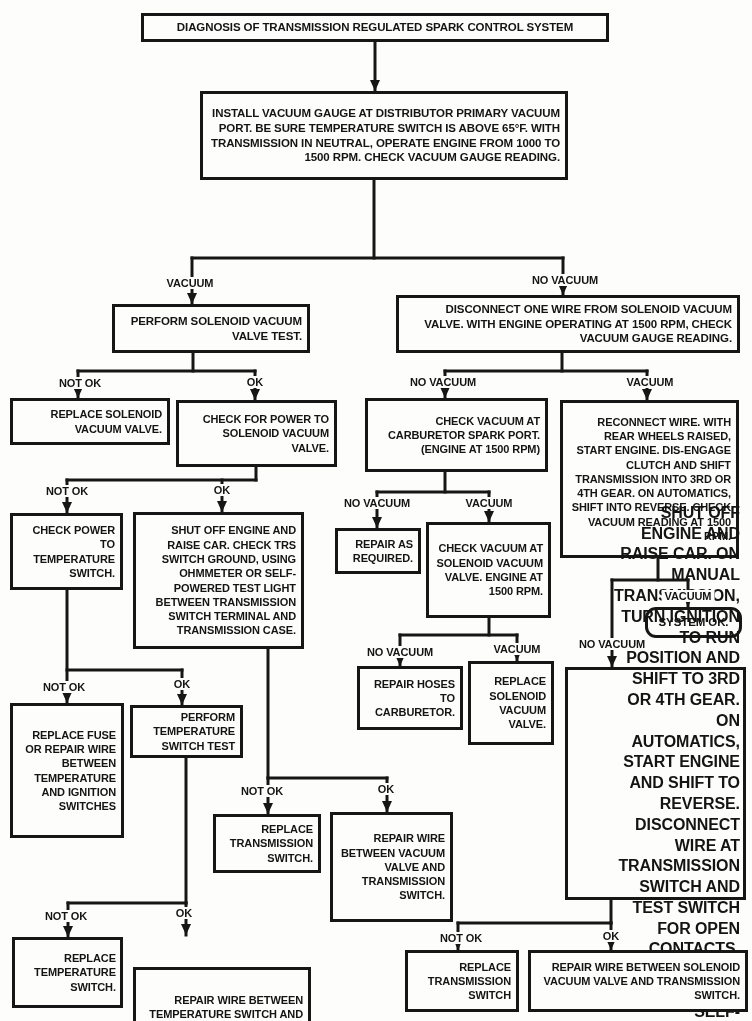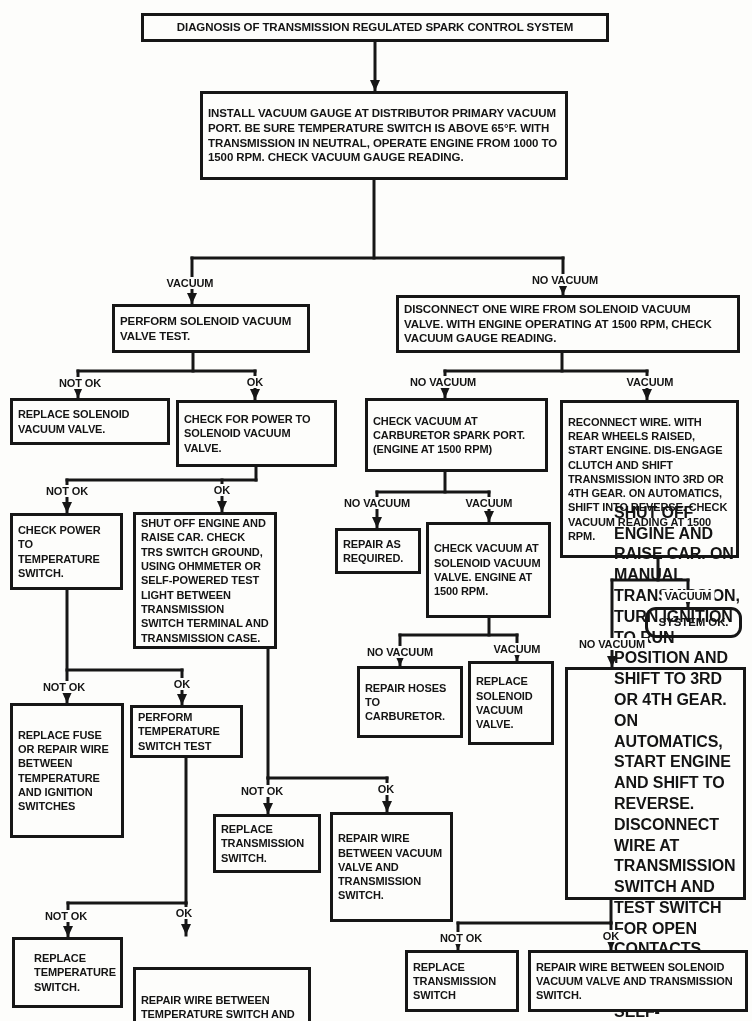--- a/index.html
+++ b/index.html
@@ -3,21 +3,21 @@
 <meta charset="utf-8">
 <style>
   html,body{margin:0;padding:0;background:#f4f4f2;}
   .stage{
     position:relative;width:752px;height:1021px;background:#fdfdfb;
     font-family:"Liberation Sans", sans-serif;overflow:hidden;
   }
   .stage svg{position:absolute;left:0;top:0;}
   .node{
     position:absolute;box-sizing:border-box;border:3px solid #161616;background:#fdfdfb;
-    display:flex;align-items:center;justify-content:center;text-align:left;
+    display:flex;align-items:center;justify-content:center;text-align:right;
     font-weight:bold;color:#141414;line-height:1.3;letter-spacing:-0.1px;
     padding:2px 5px;
   }
   .edge-label{
     position:absolute;transform:translate(-50%,-50%);background:#fdfdfb;
     font-weight:bold;color:#141414;font-size:11px;letter-spacing:-0.1px;
     padding:0 3px;white-space:nowrap;
   }
 </style>
 </head>
@@ -95,27 +95,27 @@
     </svg>
     <div class="node" style="left: 141px; top: 13px; width: 468px; height: 29px; font-size: 11.5px;">DIAGNOSIS OF TRANSMISSION REGULATED SPARK CONTROL SYSTEM</div>
     <div class="node" style="left: 200px; top: 91px; width: 368px; height: 89px; font-size: 11.5px;">INSTALL VACUUM GAUGE AT DISTRIBUTOR PRIMARY VACUUM PORT. BE SURE TEMPERATURE SWITCH IS ABOVE 65°F. WITH TRANSMISSION IN NEUTRAL, OPERATE ENGINE FROM 1000 TO 1500 RPM. CHECK VACUUM GAUGE READING.</div>
     <div class="node" style="left: 112px; top: 304px; width: 198px; height: 49px; font-size: 11.5px;">PERFORM SOLENOID VACUUM VALVE TEST.</div>
     <div class="node" style="left: 396px; top: 295px; width: 344px; height: 58px; font-size: 11.5px;">DISCONNECT ONE WIRE FROM SOLENOID VACUUM VALVE. WITH ENGINE OPERATING AT 1500 RPM, CHECK VACUUM GAUGE READING.</div>
     <div class="node" style="left: 10px; top: 398px; width: 160px; height: 47px; font-size: 11px;">REPLACE SOLENOID VACUUM VALVE.</div>
     <div class="node" style="left: 176px; top: 400px; width: 161px; height: 67px; font-size: 11px;">CHECK FOR POWER TO SOLENOID VACUUM VALVE.</div>
     <div class="node" style="left: 365px; top: 398px; width: 183px; height: 74px; font-size: 11px;">CHECK VACUUM AT CARBURETOR SPARK PORT. (ENGINE AT 1500 RPM)</div>
     <div class="node" style="left: 560px; top: 400px; width: 179px; height: 158px; font-size: 11px;">RECONNECT WIRE. WITH REAR WHEELS RAISED, START ENGINE. DIS-ENGAGE CLUTCH AND SHIFT TRANSMISSION INTO 3RD OR 4TH GEAR. ON AUTOMATICS, SHIFT INTO REVERSE. CHECK VACUUM READING AT 1500 RPM.</div>
     <div class="node" style="left: 10px; top: 513px; width: 113px; height: 77px; font-size: 11px;">CHECK POWER TO TEMPERATURE SWITCH.</div>
-    <div class="node" style="left: 133px; top: 512px; width: 144px; height: 137px; font-size: 11px;">SHUT OFF ENGINE AND RAISE CAR. CHECK TRS SWITCH GROUND, USING OHMMETER OR SELF-POWERED TEST LIGHT BETWEEN TRANSMISSION SWITCH TERMINAL AND TRANSMISSION CASE.</div>
+    <div class="node" style="left: 133px; top: 512px; width: 171px; height: 137px; font-size: 11px;">SHUT OFF ENGINE AND RAISE CAR. CHECK TRS SWITCH GROUND, USING OHMMETER OR SELF-POWERED TEST LIGHT BETWEEN TRANSMISSION SWITCH TERMINAL AND TRANSMISSION CASE.</div>
     <div class="node" style="left: 335px; top: 528px; width: 86px; height: 46px; font-size: 11px;">REPAIR AS REQUIRED.</div>
     <div class="node" style="left: 426px; top: 522px; width: 125px; height: 96px; font-size: 11px;">CHECK VACUUM AT SOLENOID VACUUM VALVE. ENGINE AT 1500 RPM.</div>
     <div class="node" style="left: 645px; top: 607px; width: 97px; height: 31px; font-size: 11.5px; border-radius: 11px;">SYSTEM OK.</div>
     <div class="node" style="left: 10px; top: 703px; width: 114px; height: 135px; font-size: 11px;">REPLACE FUSE OR REPAIR WIRE BETWEEN TEMPERATURE AND IGNITION SWITCHES</div>
     <div class="node" style="left: 130px; top: 705px; width: 113px; height: 53px; font-size: 11px;">PERFORM TEMPERATURE SWITCH TEST</div>
-    <div class="node" style="left: 357px; top: 666px; width: 106px; height: 72px; font-size: 11px;">REPAIR HOSES TO CARBURETOR.</div>
+    <div class="node" style="left: 357px; top: 666px; width: 106px; height: 64px; font-size: 11px;">REPAIR HOSES TO CARBURETOR.</div>
     <div class="node" style="left: 468px; top: 661px; width: 86px; height: 84px; font-size: 11px;">REPLACE SOLENOID VACUUM VALVE.</div>
     <div class="node" style="left: 565px; top: 667px; width: 181px; height: 233px; font-size: 16px; padding-left: 48px;">SHUT OFF ENGINE AND RAISE CAR. ON MANUAL TRANSMISSION, TURN IGNITION TO RUN POSITION AND SHIFT TO 3RD OR 4TH GEAR. ON AUTOMATICS, START ENGINE AND SHIFT TO REVERSE. DISCONNECT WIRE AT TRANSMISSION SWITCH AND TEST SWITCH FOR OPEN CONTACTS, USING AN OHMMETER OR SELF-POWERED TEST LIGHT.</div>
     <div class="node" style="left: 213px; top: 814px; width: 108px; height: 59px; font-size: 11px;">REPLACE TRANSMISSION SWITCH.</div>
     <div class="node" style="left: 330px; top: 812px; width: 123px; height: 110px; font-size: 11px;">REPAIR WIRE BETWEEN VACUUM VALVE AND TRANSMISSION SWITCH.</div>
     <div class="node" style="left: 12px; top: 937px; width: 111px; height: 71px; font-size: 11px; padding-left: 20px;">REPLACE TEMPERATURE SWITCH.</div>
     <div class="node" style="left: 133px; top: 935px; width: 178px; height: 95px; font-size: 11px; margin-top: 32px;">REPAIR WIRE BETWEEN TEMPERATURE SWITCH AND SOLENOID VACUUM VALVE.</div>
     <div class="node" style="left: 405px; top: 950px; width: 114px; height: 62px; font-size: 11px;">REPLACE TRANSMISSION SWITCH</div>
     <div class="node" style="left: 528px; top: 950px; width: 220px; height: 62px; font-size: 11px;">REPAIR WIRE BETWEEN SOLENOID VACUUM VALVE AND TRANSMISSION SWITCH.</div>
     <div class="edge-label" style="left: 190px; top: 283px;">VACUUM</div>
     <div class="edge-label" style="left: 565px; top: 280px;">NO VACUUM</div>

